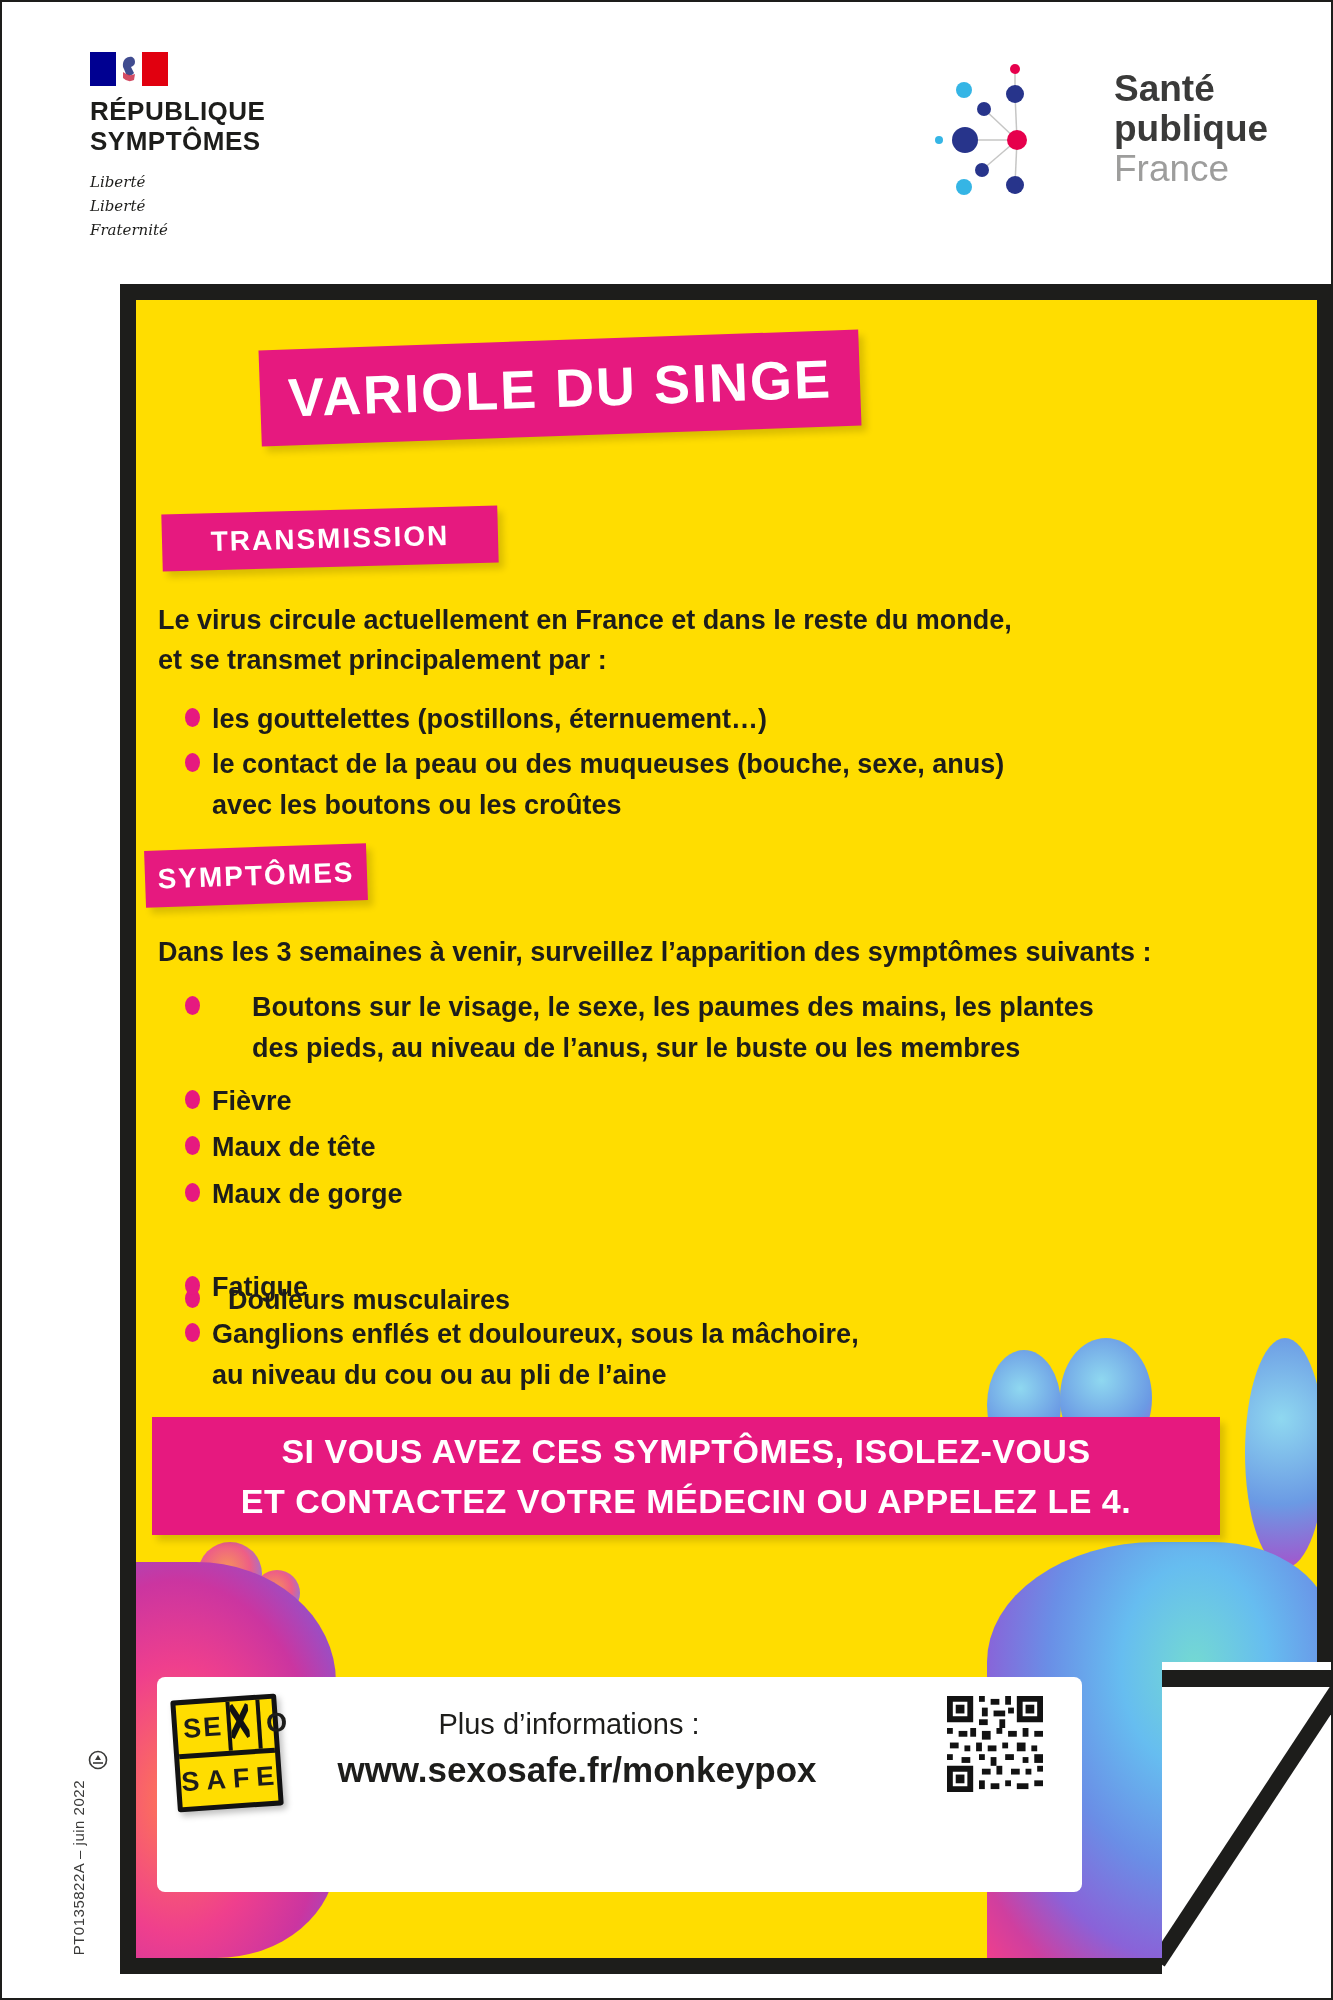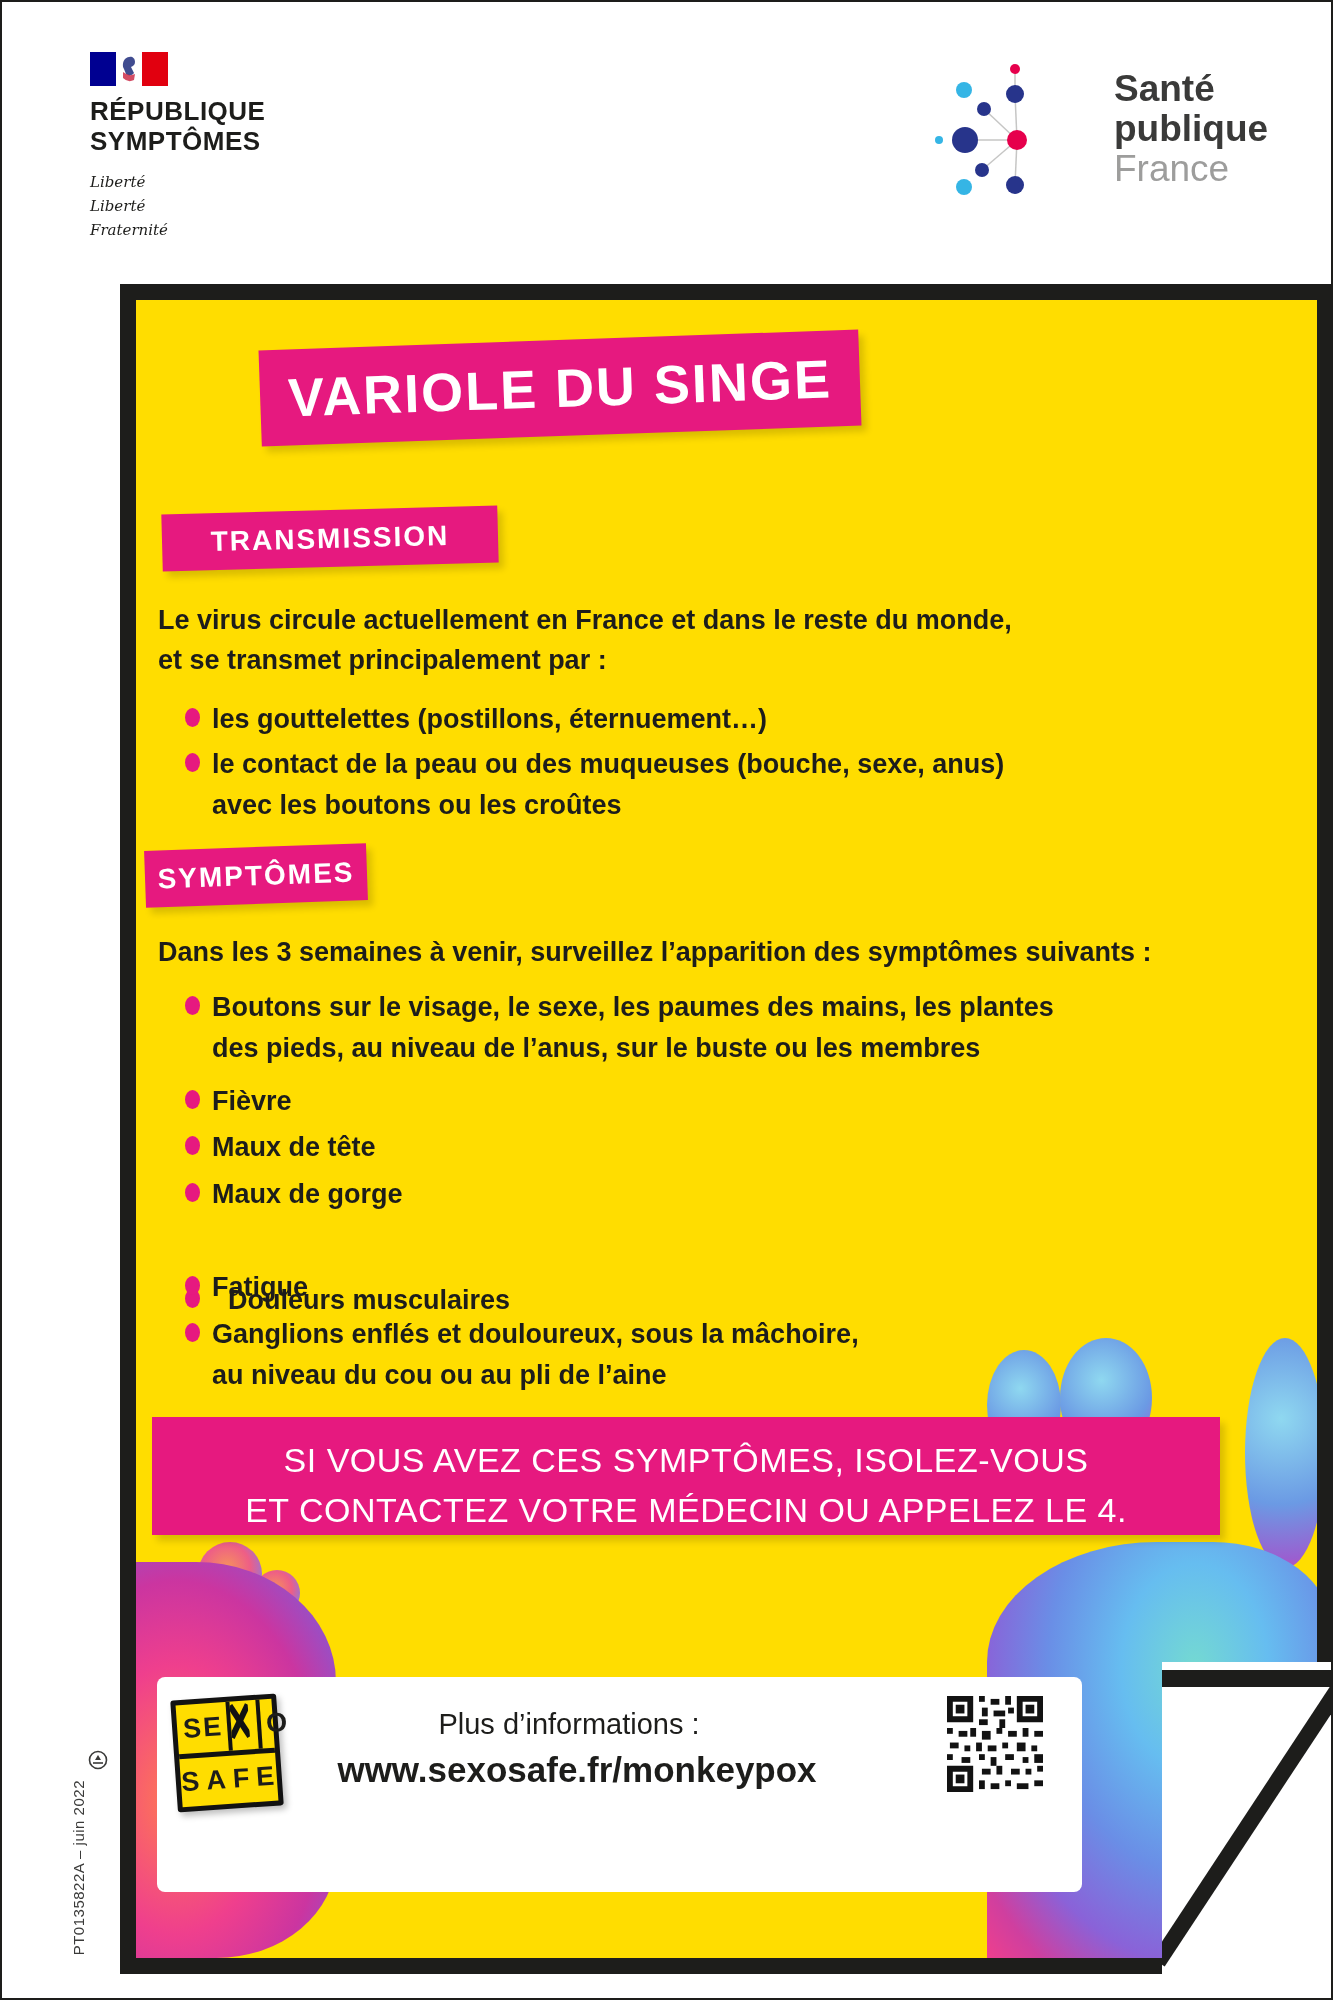--- a/index.html
+++ b/index.html
@@ -45,21 +45,21 @@
                 font-size:28px;font-weight:800;letter-spacing:2px;transform:rotate(-1.5deg);}
   .h-symptomes{left:143px;top:845px;width:222px;height:57px;line-height:57px;
                 font-size:28px;font-weight:800;letter-spacing:2px;transform:rotate(-2deg);}
   .para{position:absolute;left:140px;font-size:27px;font-weight:700;line-height:40px;z-index:4;}
   .para span{display:block;margin-left:16px;}
   .b-row{position:absolute;left:183px;display:flex;z-index:4;}
   .dot{width:15px;height:19px;border-radius:50%;background:#e6197f;margin:9px 12px 0 0;flex:none;}
   .b-text{font-size:27px;font-weight:700;line-height:41px;}
   .b-text span{display:block;}
   .alert-banner{left:150px;top:1415px;width:1068px;height:118px;display:flex;flex-direction:column;
-                justify-content:flex-end;font-size:34px;font-weight:400;letter-spacing:.5px;line-height:50px;}
+                justify-content:center;font-size:34px;font-weight:700;letter-spacing:.5px;line-height:50px;}
 
   
   .info-bar{position:absolute;left:155px;top:1675px;width:925px;height:215px;background:#fff;
             border-radius:8px;z-index:5;}
   .sexo{position:absolute;left:172px;top:1695px;width:96px;height:102px;background:#ffdd00;
         border:5px solid #121212;border-radius:3px;transform:rotate(-4deg);z-index:6;
         display:flex;flex-direction:column;box-shadow:3px 4px 6px rgba(0,0,0,.25);}
   .sexo-r1{flex:1;display:flex;align-items:center;border-bottom:5px solid #121212;}
   .sexo-r1 .lt{font-size:27px;font-weight:800;letter-spacing:2px;padding-left:6px;}
   .sexo-x{width:26px;align-self:stretch;border-left:4px solid #121212;border-right:4px solid #121212;position:relative;flex:none;margin-left:4px;}
@@ -167,21 +167,21 @@
     <div class="b-text">
       <span>le contact de la peau ou des muqueuses (bouche, sexe, anus)</span>
       <span>avec les boutons ou les croûtes</span>
     </div>
   </div>
 
   <div class="banner h-symptomes">SYMPTÔMES</div>
   <div class="para" style="top:930px;">
     <span>Dans les 3 semaines à venir, surveillez l’apparition des symptômes suivants :</span>
   </div>
-  <div class="b-row" style="top:985px;">
+  <div class="b-row" style="top:985px;gap:40px;">
     <span class="dot"></span>
     <div class="b-text">
       <span>Boutons sur le visage, le sexe, les paumes des mains, les plantes</span>
       <span>des pieds, au niveau de l’anus, sur le buste ou les membres</span>
     </div>
   </div>
   <div class="b-row" style="top:1079px;">
     <span class="dot"></span>
     <div class="b-text">
         <span>Fièvre</span>

